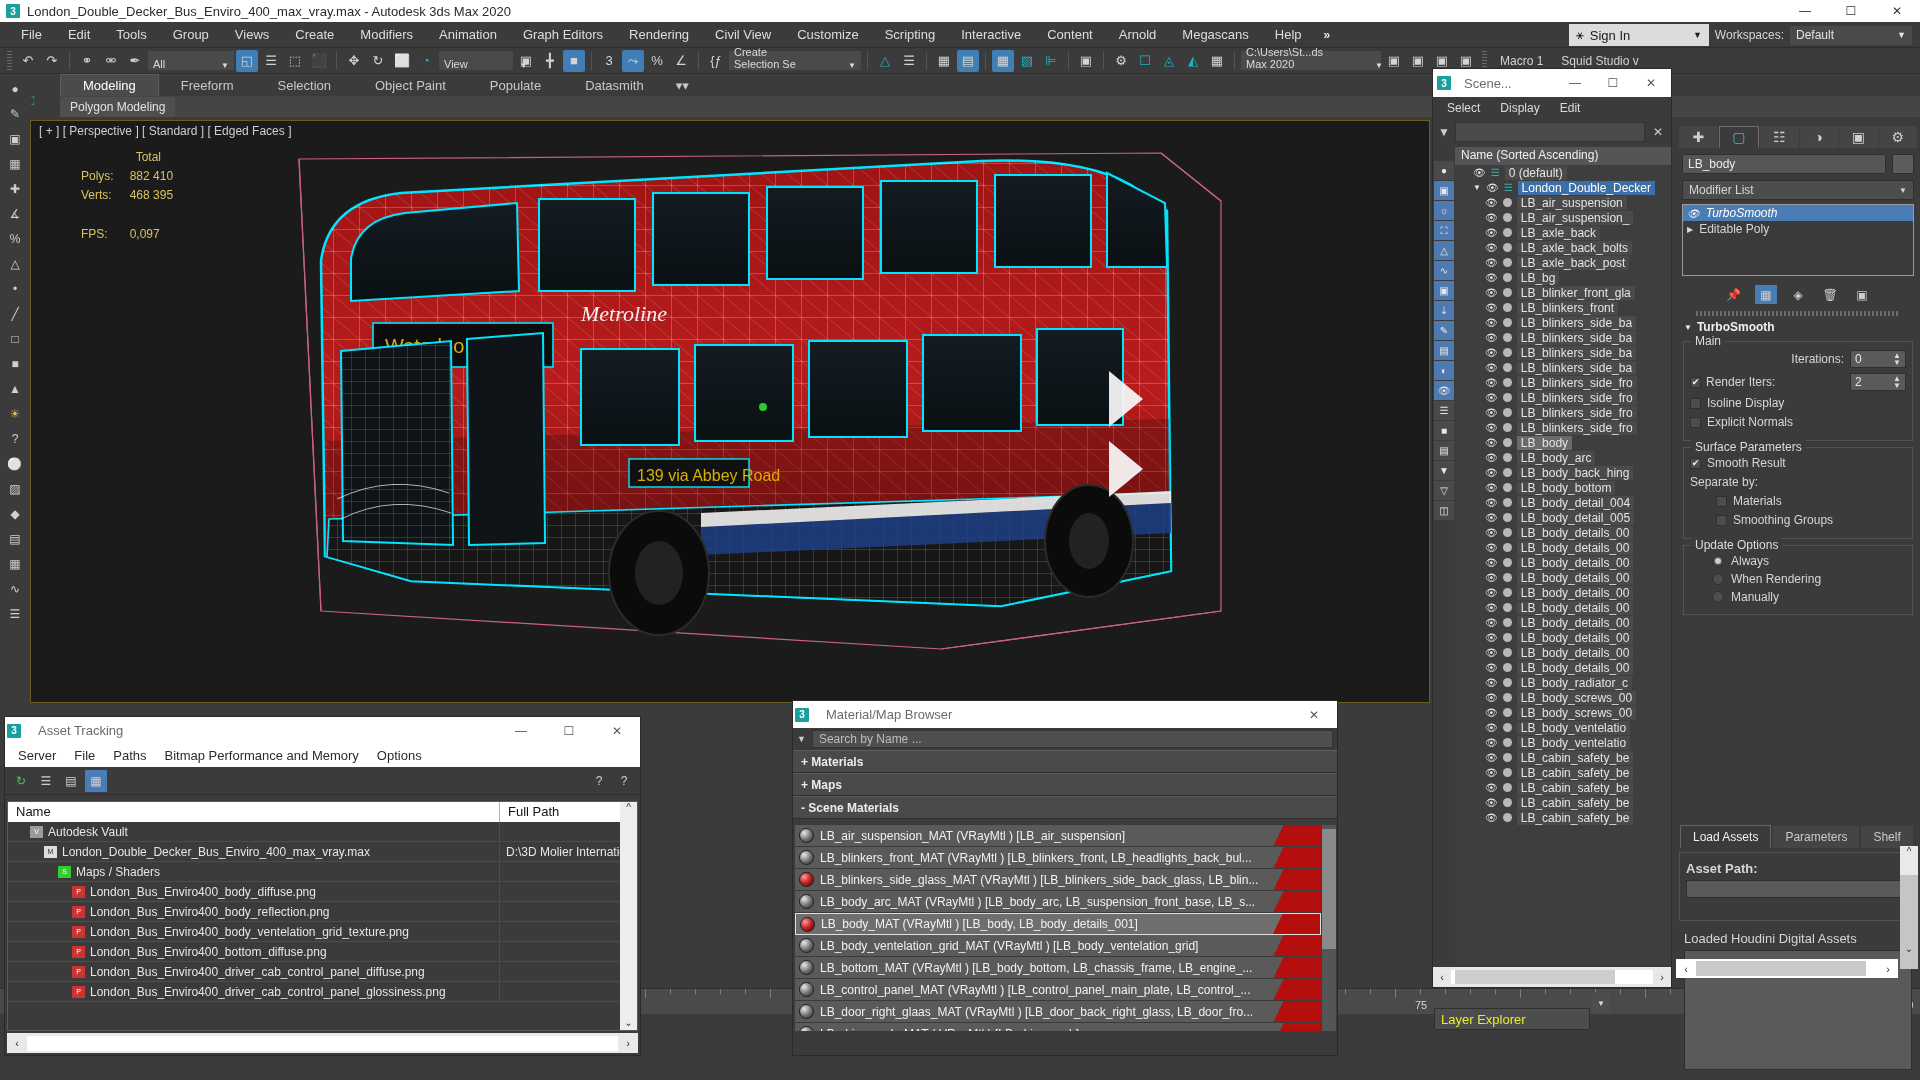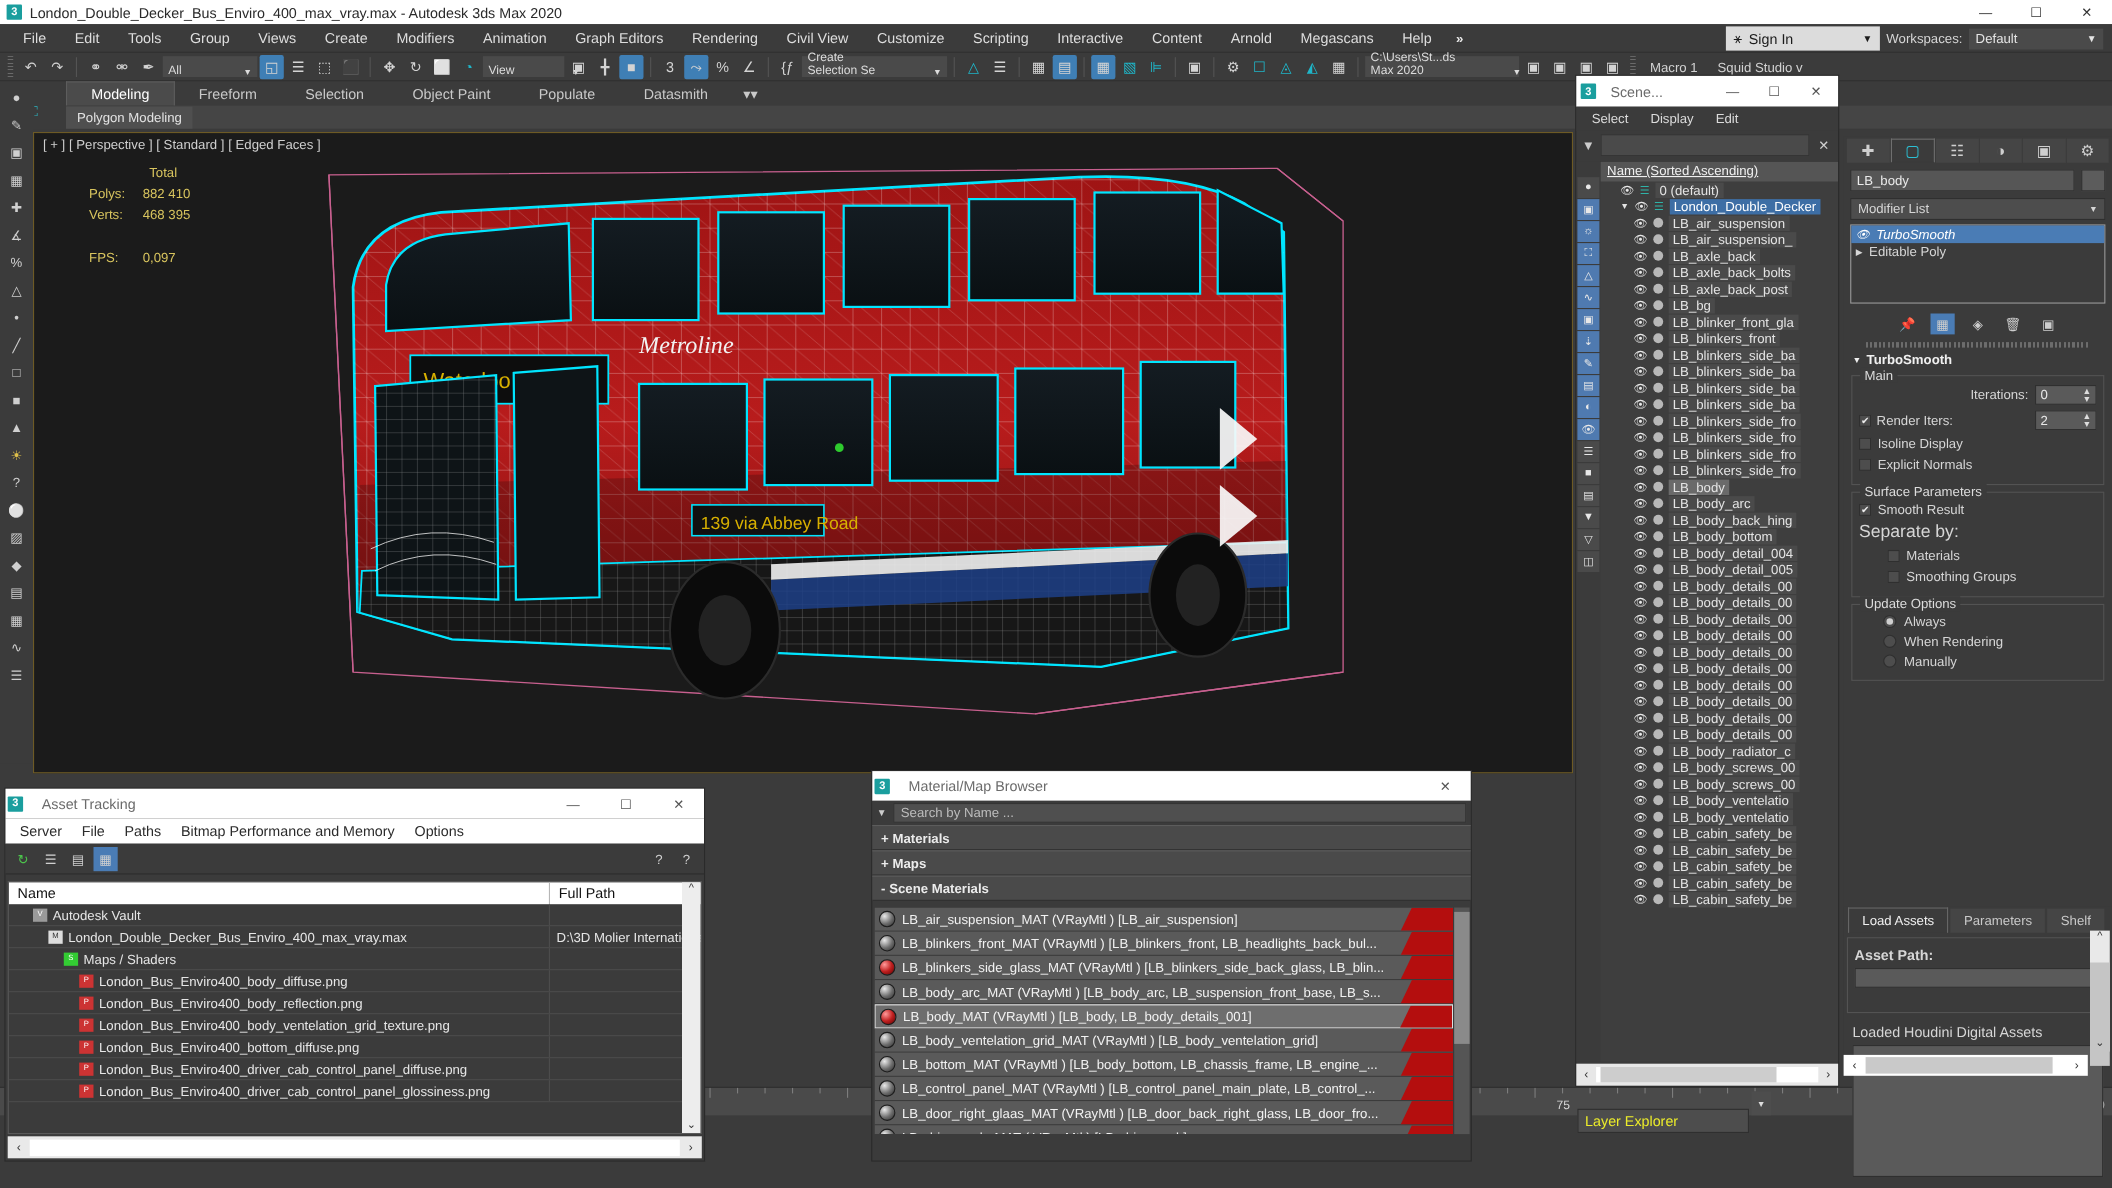--- a/index.html
+++ b/index.html
@@ -102,21 +102,21 @@
   .se-menu div{ padding:3px 10px; font-size:12px; color:#dcdcdc;}
   .se-search{ height:26px; display:flex; align-items:center; padding:2px 4px; gap:4px;}
   .se-search .fld{ flex:1; height:20px; background:#4a4a4a; border:1px solid #333;}
   .se-search .x{ width:18px;text-align:center;color:#cfcfcf;font-size:12px;}
   .se-body{ position:absolute; left:0; top:78px; right:0; bottom:22px; display:flex;}
   .se-rail{ width:22px; background:#3b3b3b; display:flex;flex-direction:column;align-items:center;gap:1px;padding-top:14px;}
   .se-rail .ri{ width:20px;height:19px;background:#4f7ab0;display:flex;align-items:center;justify-content:center;
     font-size:10px;color:#e8e8e8;}
   .se-rail .ri.dim{ background:#4a4a4a; }
   .se-list{ flex:1; overflow:hidden; background:#3e3e3e;}
-  .se-colhdr{ height:18px; background:#555; font-size:12px; color:#f0f0f0; padding:1px 6px;text-decoration:underline; }
+  .se-colhdr{ height:18px; background:#555; font-size:12px; color:#f0f0f0; padding:1px 6px; }
   .se-row{ height:15px; display:flex; align-items:center; font-size:12px; gap:5px; padding-left:14px; color:#e4e4e4;}
   .se-row .eye{ color:#e8e8e8; font-size:10px; }
   .se-row .dot{ width:9px;height:9px;border-radius:50%;background:#b8b8b8; flex:none;}
   .se-row .layers{ color:#2fb3a8; font-size:10px;}
   .se-row .nm{ background:#4a4a4a; padding:0 4px; white-space:nowrap; overflow:hidden; }
   .se-row.sel .nm{ background:#3d6ea5; color:#fff; }
   .se-row.hl .nm{ background:#6a6a6a; }
   .se-row.lvl0{ padding-left:18px;}
   .se-row.lvl1{ padding-left:30px;}
   .se-hscroll{ position:absolute; left:0; right:0; bottom:0; height:20px; background:#e7e7e7;
@@ -898,21 +898,21 @@
           <span>Explicit Normals</span>
         </div>
       </div>
 
       <div class="grp">
         <span class="gl">Surface Parameters</span>
         <div class="cb">
           <span class="box">✔</span>
           <span>Smooth Result</span>
         </div>
-        <div style="font-size:16px;margin:2px 0 5px 0">Separate by:</div>
+        <div style="font-size:12px;margin:2px 0 5px 0">Separate by:</div>
         <div class="cb" style="padding-left:26px">
           <span class="box"></span>
           <span>Materials</span>
         </div>
         <div class="cb" style="padding-left:26px">
           <span class="box"></span>
           <span>Smoothing Groups</span>
         </div>
       </div>
 

